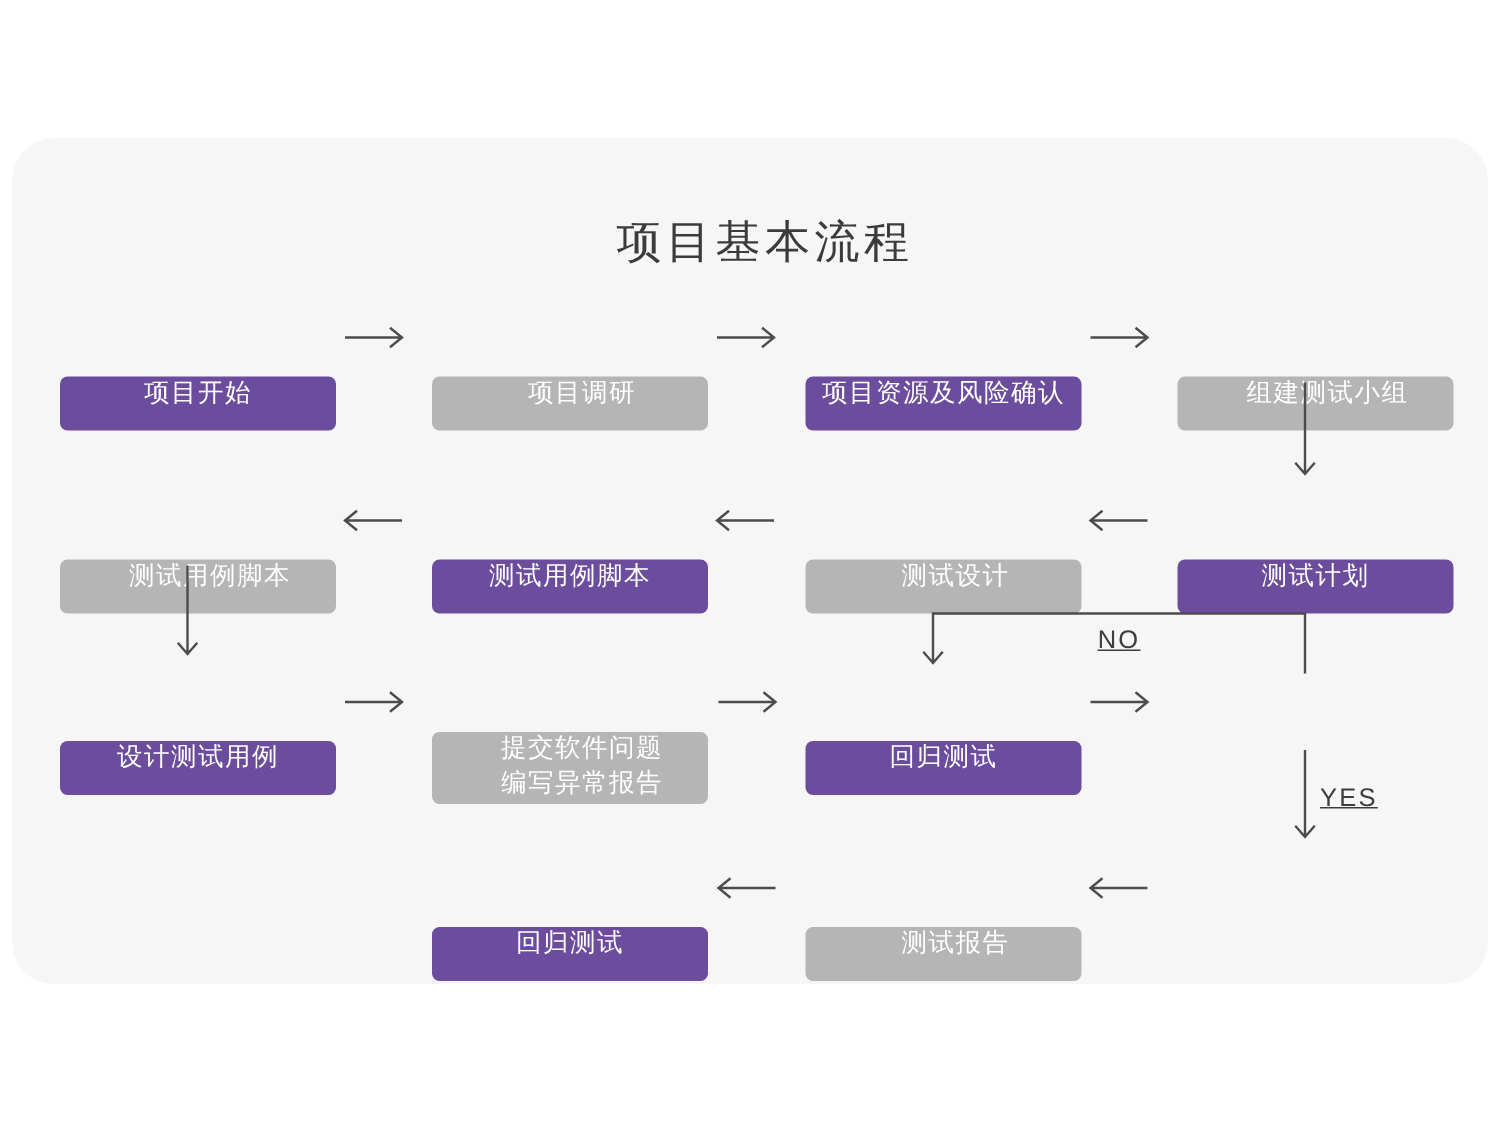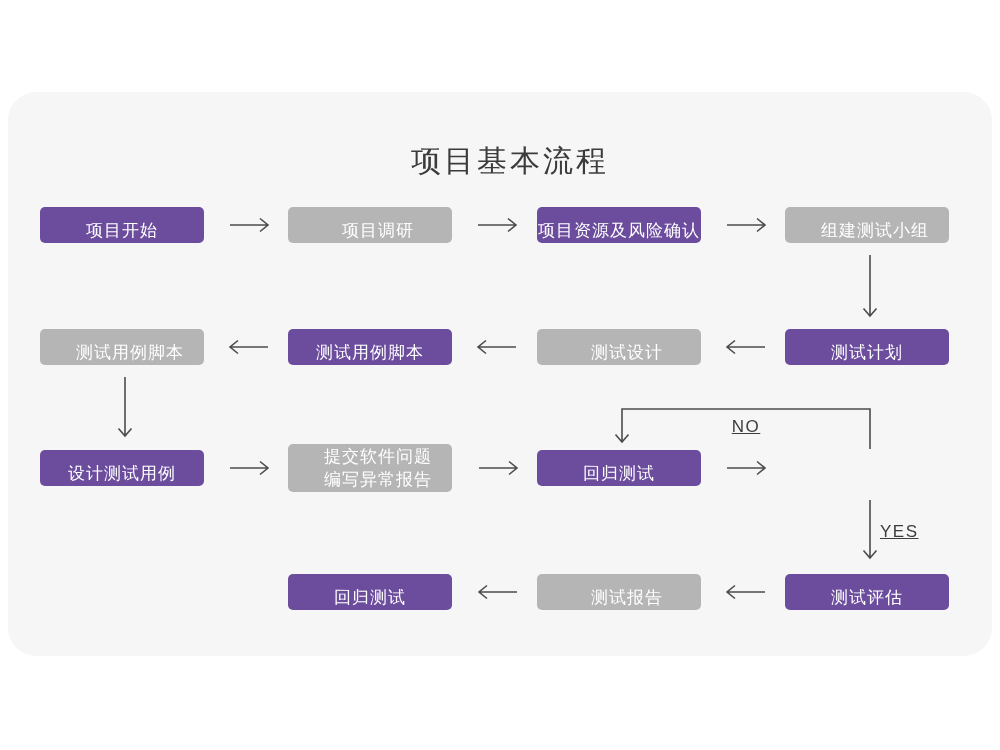--- a/index.html
+++ b/index.html
@@ -22,25 +22,25 @@
   .card{
     position:absolute;left:8px;top:92px;width:984px;height:564px;
     background:var(--card);border-radius:28px;
   }
   .title{
     position:absolute;left:510px;top:141px;transform:translateX(-50%);
     font-size:30px;font-weight:500;letter-spacing:3px;white-space:nowrap;
     color:var(--titletext);margin:0;
   }
   .node{
-    position:absolute;width:164px;height:36px;
-    display:flex;align-items:flex-end;justify-content:center;
+    position:absolute;width:184px;height:36px;
+    display:flex;align-items:flex-start;justify-content:center;
     border-radius:5px;color:var(--nodetext);
     font-size:17px;letter-spacing:1px;text-align:center;
-    line-height:1.35;white-space:pre-line;
+    line-height:1.35;white-space:pre-line;margin-top:44px;
   }
   .node.purple{background:var(--purple);}
   .node.gray{background:var(--gray);padding-left:16px;}
   .node.tall{height:48px;}
   svg.arrows{position:absolute;left:0;top:0;pointer-events:none;color:var(--arrow);}
   svg.arrows path{stroke:currentColor;stroke-width:1.6;fill:none;}
   .edge-label{
     position:absolute;color:#3D3D3D;font-size:17px;letter-spacing:1.5px;
     white-space:nowrap;
     text-decoration:underline;
@@ -66,21 +66,20 @@
   <div class="node gray" style="left:537px;top:329px"><span>测试设计</span></div>
   <div class="node purple" style="left:785px;top:329px"><span>测试计划</span></div>
 
   <div class="node purple" style="left:40px;top:450px"><span>设计测试用例</span></div>
   <div class="node gray tall" style="left:288px;top:444px"><span>提交软件问题
 编写异常报告</span></div>
   <div class="node purple" style="left:537px;top:450px"><span>回归测试</span></div>
 
   <div class="node purple" style="left:288px;top:574px"><span>回归测试</span></div>
   <div class="node gray" style="left:537px;top:574px"><span>测试报告</span></div>
-  <div class="node purple" style="left:785px;top:574px"><span>测试评估</span></div>
 
   <svg class="arrows" width="1000" height="750" viewBox="0 0 1000 750">
 
     <path d="M230 225 H268 M260 218.5 L268 225 L260 231.5"></path>
     <path d="M478 225 H516 M508 218.5 L516 225 L508 231.5"></path>
     <path d="M727 225 H765 M757 218.5 L765 225 L757 231.5"></path>
 
     <path d="M870 255 V316 M863.5 308.5 L870 316 L876.5 308.5"></path>
 
     <path d="M765 347 H727 M735 340.5 L727 347 L735 353.5"></path>

